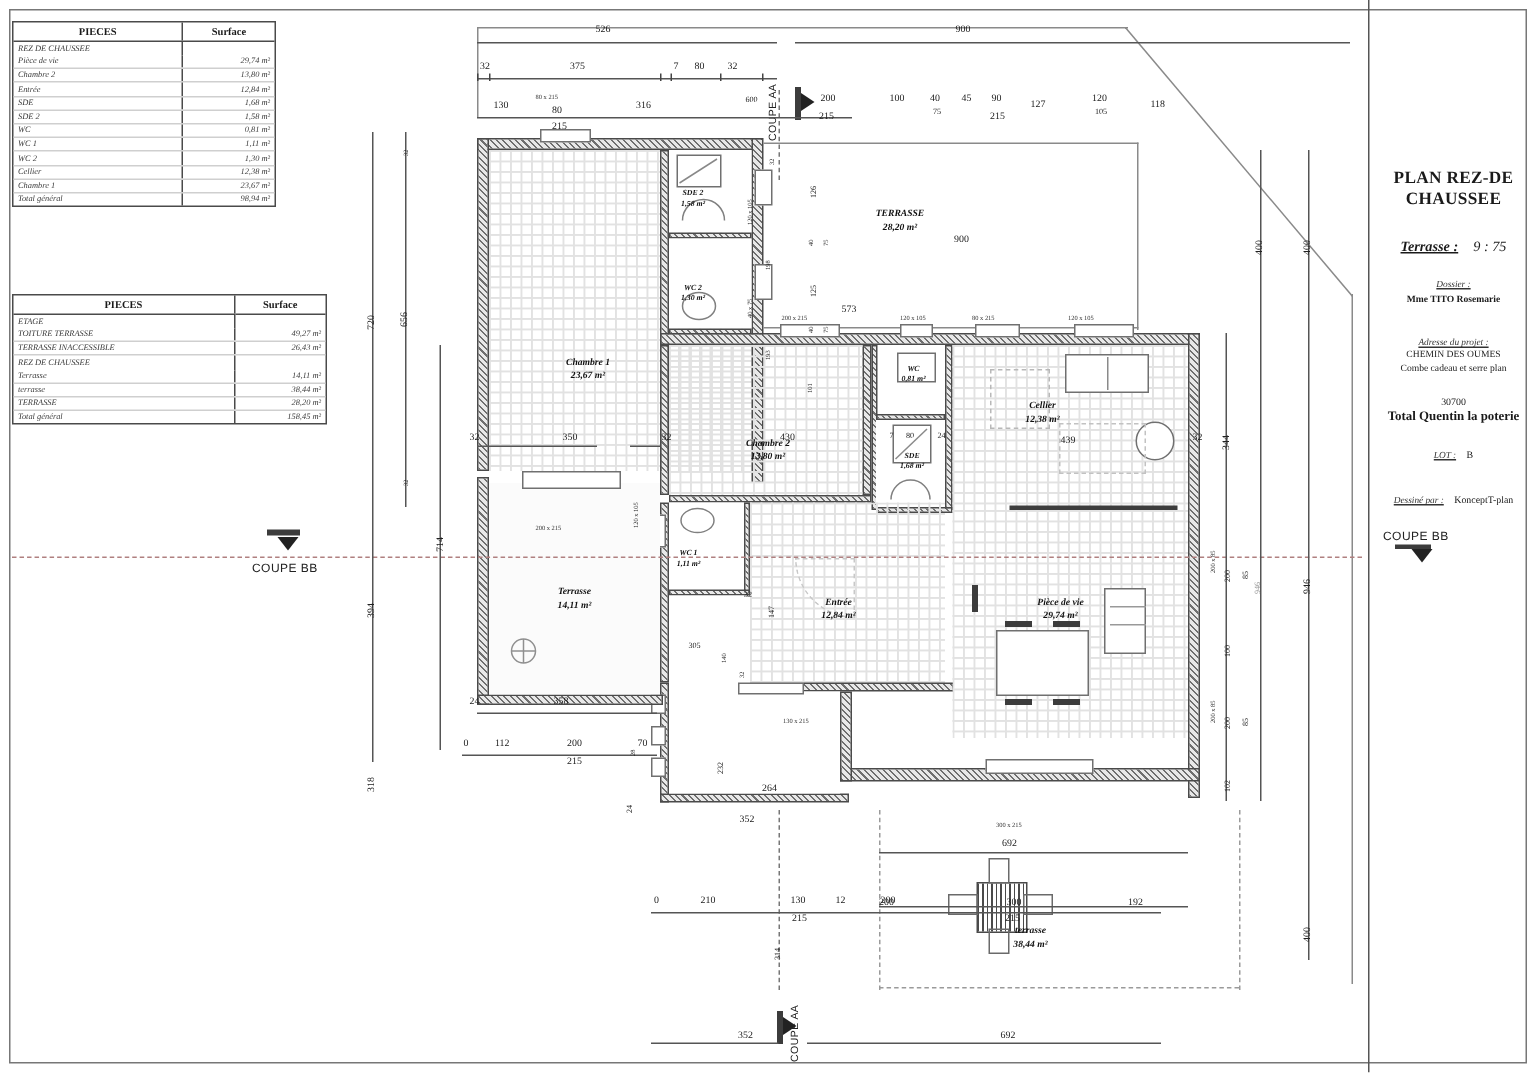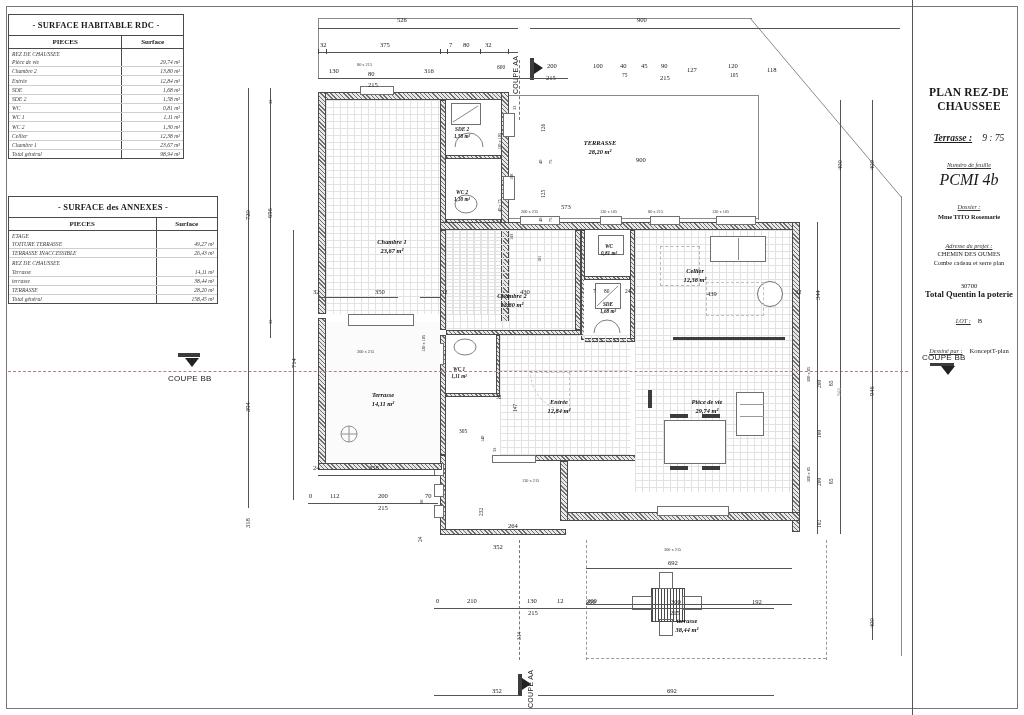--- a/index.html
+++ b/index.html
@@ -30,21 +30,21 @@
           border-bottom:1px solid #cfcfcf;}
   .tbl td.v{text-align:right;border-left:1px solid #4a4a4a;}
   .tbl tr.sec td{font-style:italic;border-bottom:0;padding-top:2px;}
   .tbl tr.sec td.v{border-left:1px solid #4a4a4a;}
   .tbl tr.tot td{border-bottom:0;}
 
   
   .tb{position:absolute;left:912px;top:0;width:112px;height:715px;
       border-left:1px solid #555;}
   .tb .t1{text-align:center;font-weight:bold;font-size:11.5px;line-height:1.22;
-          margin-top:85px;letter-spacing:.2px;}
+          margin-top:112px;letter-spacing:.2px;}
   .tb .row{text-align:center;margin-top:14px;}
   .tb .lbl{font-weight:bold;font-style:italic;text-decoration:underline;font-size:9.5px;}
   .tb .val{font-style:italic;font-size:9.5px;}
   .tb .small{font-style:italic;text-decoration:underline;font-size:6.2px;color:#333;}
   .tb .big{font-style:italic;font-size:16px;margin-top:3px;}
   .tb .nm{font-weight:bold;font-size:6.4px;margin-top:3px;}
   .tb .ad{font-size:6.4px;line-height:1.45;}
   .tb .cp{font-size:6.6px;}
   .tb .city{font-weight:bold;font-size:8.6px;line-height:1.2;}
 
@@ -93,21 +93,20 @@
 <body>
 
 <div class="page">
 
   <div class="hl" style="left:6px;top:6px;width:1012px;background:#777;"></div>
   <div class="hl" style="left:6px;top:708px;width:1012px;background:#777;"></div>
   <div class="vl" style="left:6px;top:6px;height:702px;background:#777;"></div>
   <div class="vl" style="left:1017px;top:6px;height:702px;background:#777;"></div>
 
   <div class="tbl" style="left:8px;top:14px;width:174px;">
-    <div class="ttl">- SURFACE HABITABLE RDC -</div>
     <table>
       <tbody>
           <tr>
         <th>PIECES</th>
         <th class="c2">Surface</th>
       </tr>
       <tr class="sec">
             <td>REZ DE CHAUSSEE</td>
             <td class="v"></td>
           </tr>
@@ -153,21 +152,20 @@
           </tr>
       <tr class="tot">
             <td>Total général</td>
             <td class="v">98,94 m²</td>
           </tr>
     </tbody>
       </table>
   </div>
 
   <div class="tbl" style="left:8px;top:196px;width:208px;">
-    <div class="ttl">- SURFACE des ANNEXES -</div>
     <table>
       <tbody>
           <tr>
         <th>PIECES</th>
         <th class="c2">Surface</th>
       </tr>
       <tr class="sec">
             <td>ETAGE</td>
             <td class="v"></td>
           </tr>
@@ -201,24 +199,20 @@
           </tr>
     </tbody>
       </table>
   </div>
 
   <div class="tb">
     <div class="t1">PLAN REZ-DE CHAUSSEE</div>
     <div class="row">
       <span class="lbl">Terrasse :</span>
       <span class="val" style="margin-left:6px;">9 : 75</span>
-    </div>
-    <div class="row" style="margin-top:16px;">
-      <div class="small">Numéro de feuille</div>
-      <div class="big">PCMI 4b</div>
     </div>
     <div class="row" style="margin-top:14px;">
       <div class="small">Dossier :</div>
       <div class="nm">Mme TITO Rosemarie</div>
     </div>
     <div class="row" style="margin-top:22px;">
       <div class="small">Adresse du projet :</div>
       <div class="ad">CHEMIN DES OUMES</div>
       <div class="ad">Combe cadeau et serre plan</div>
     </div>

